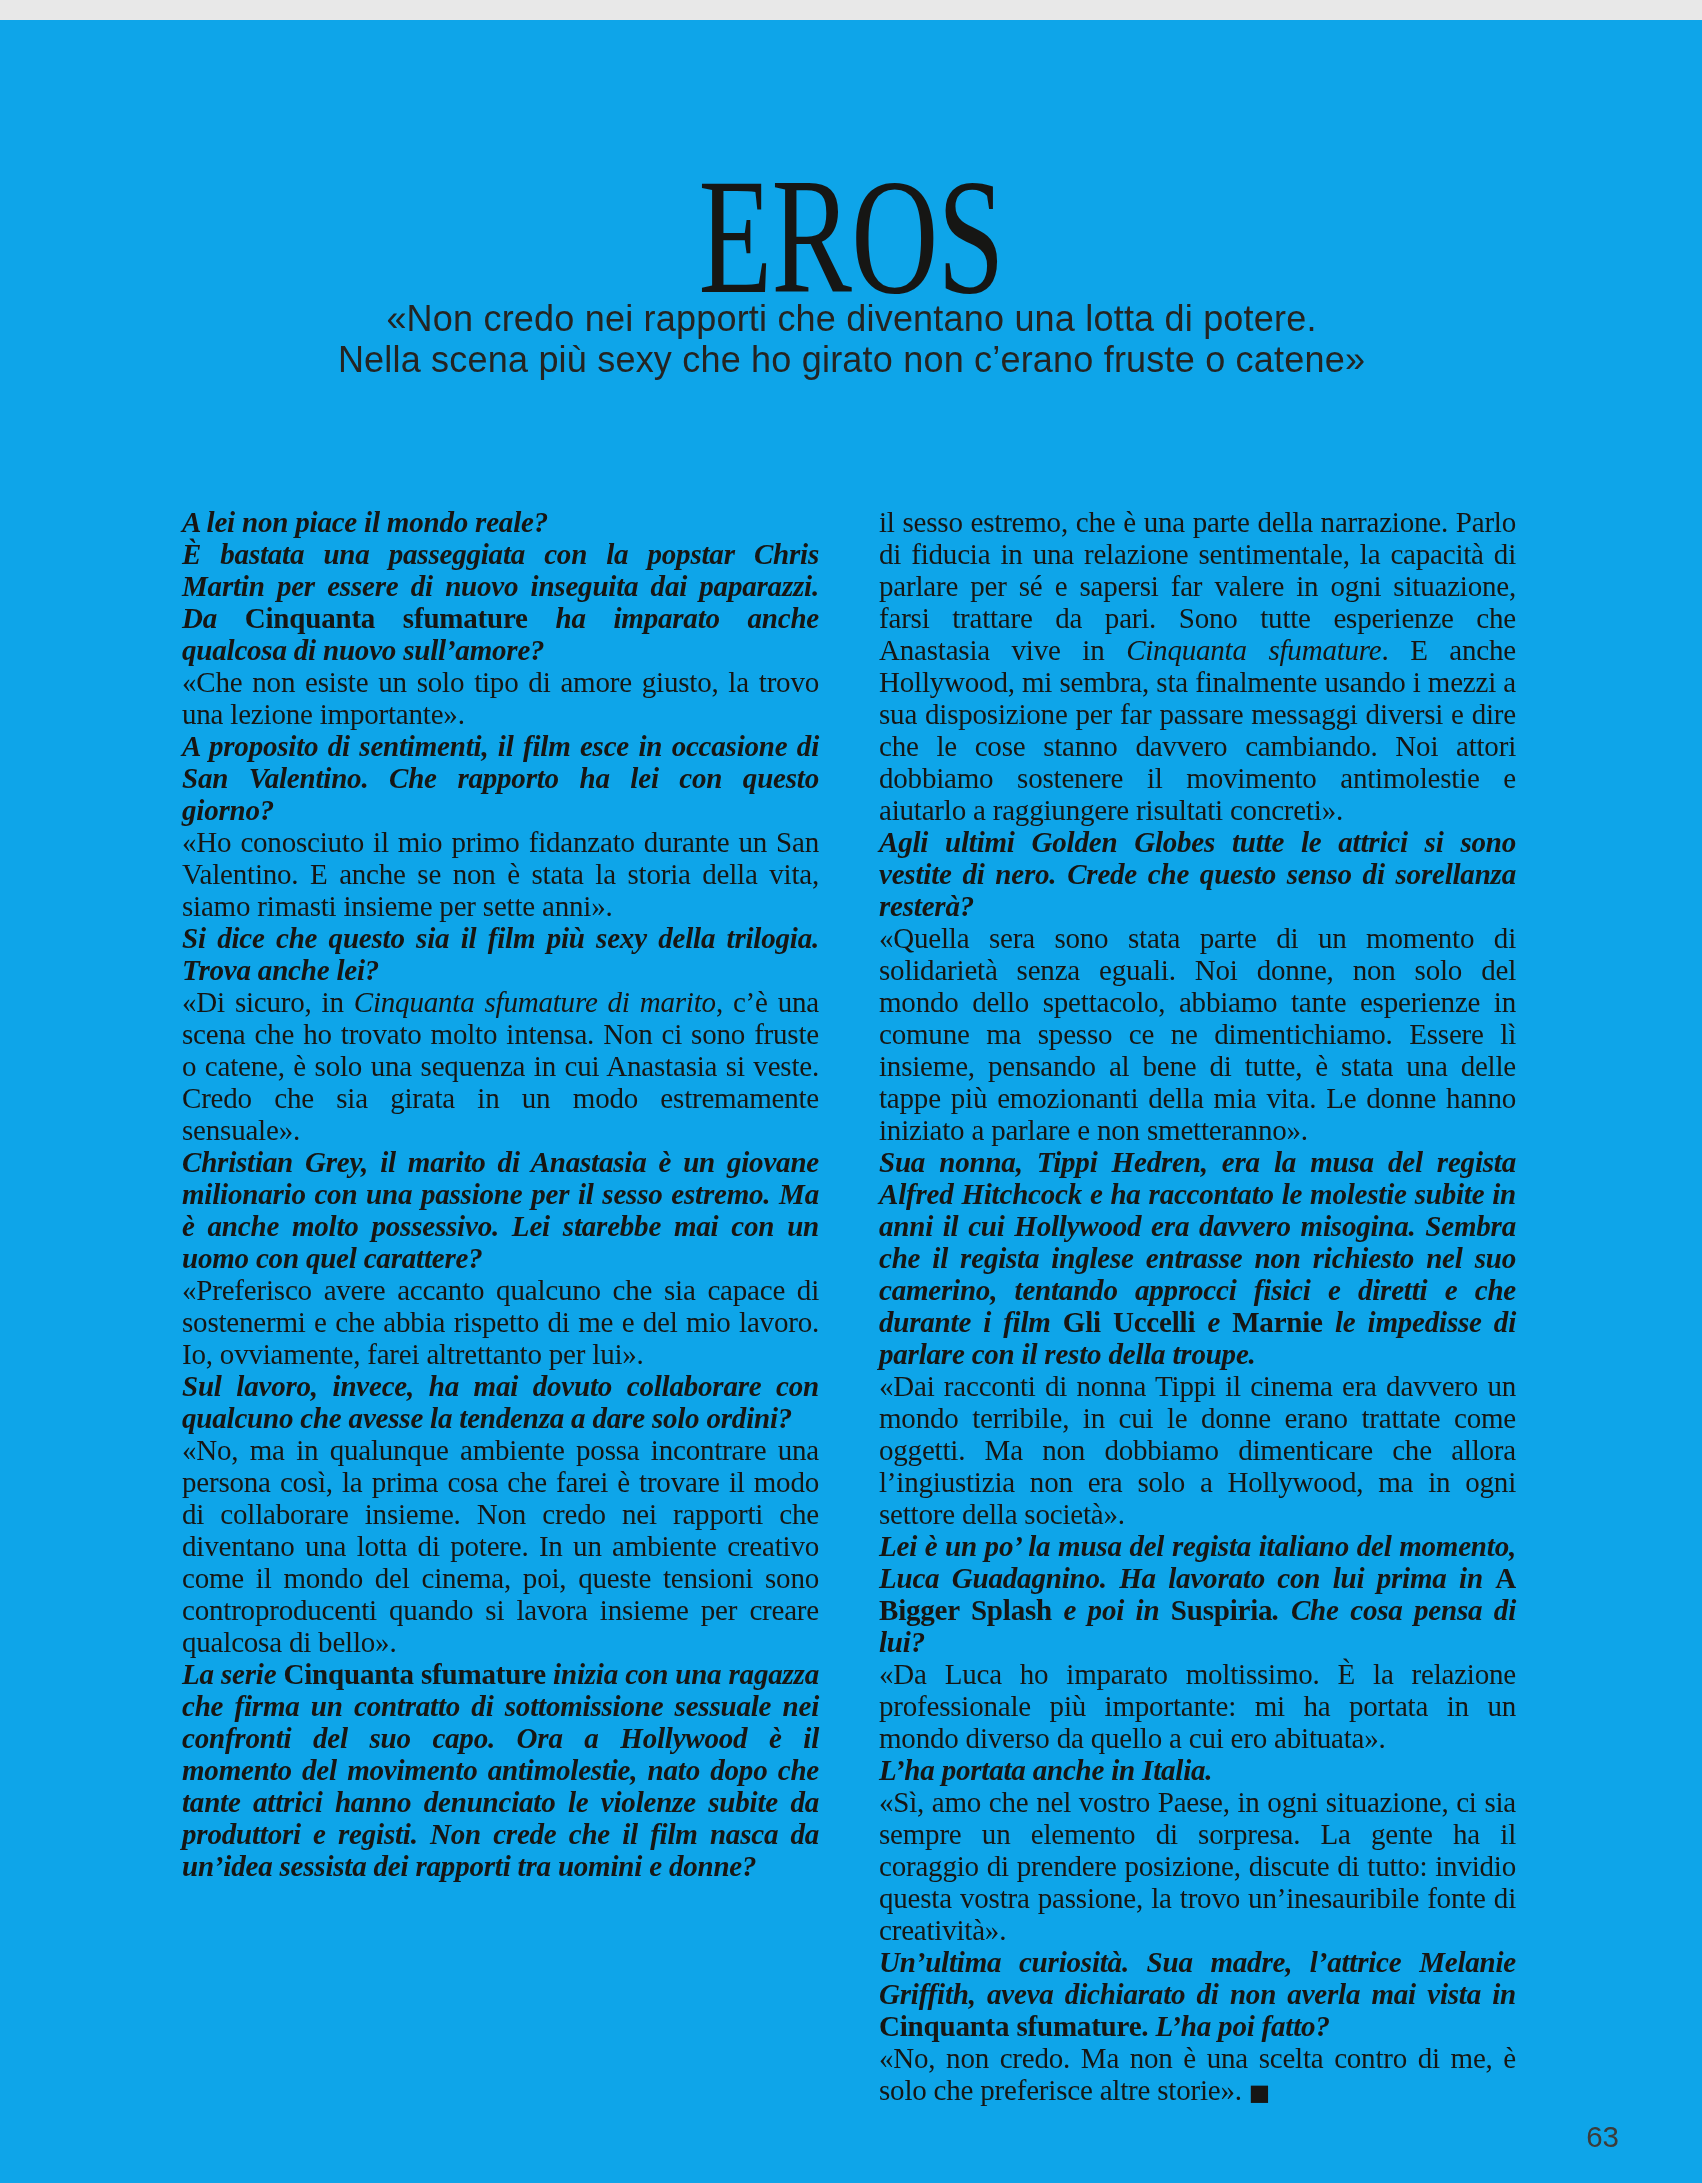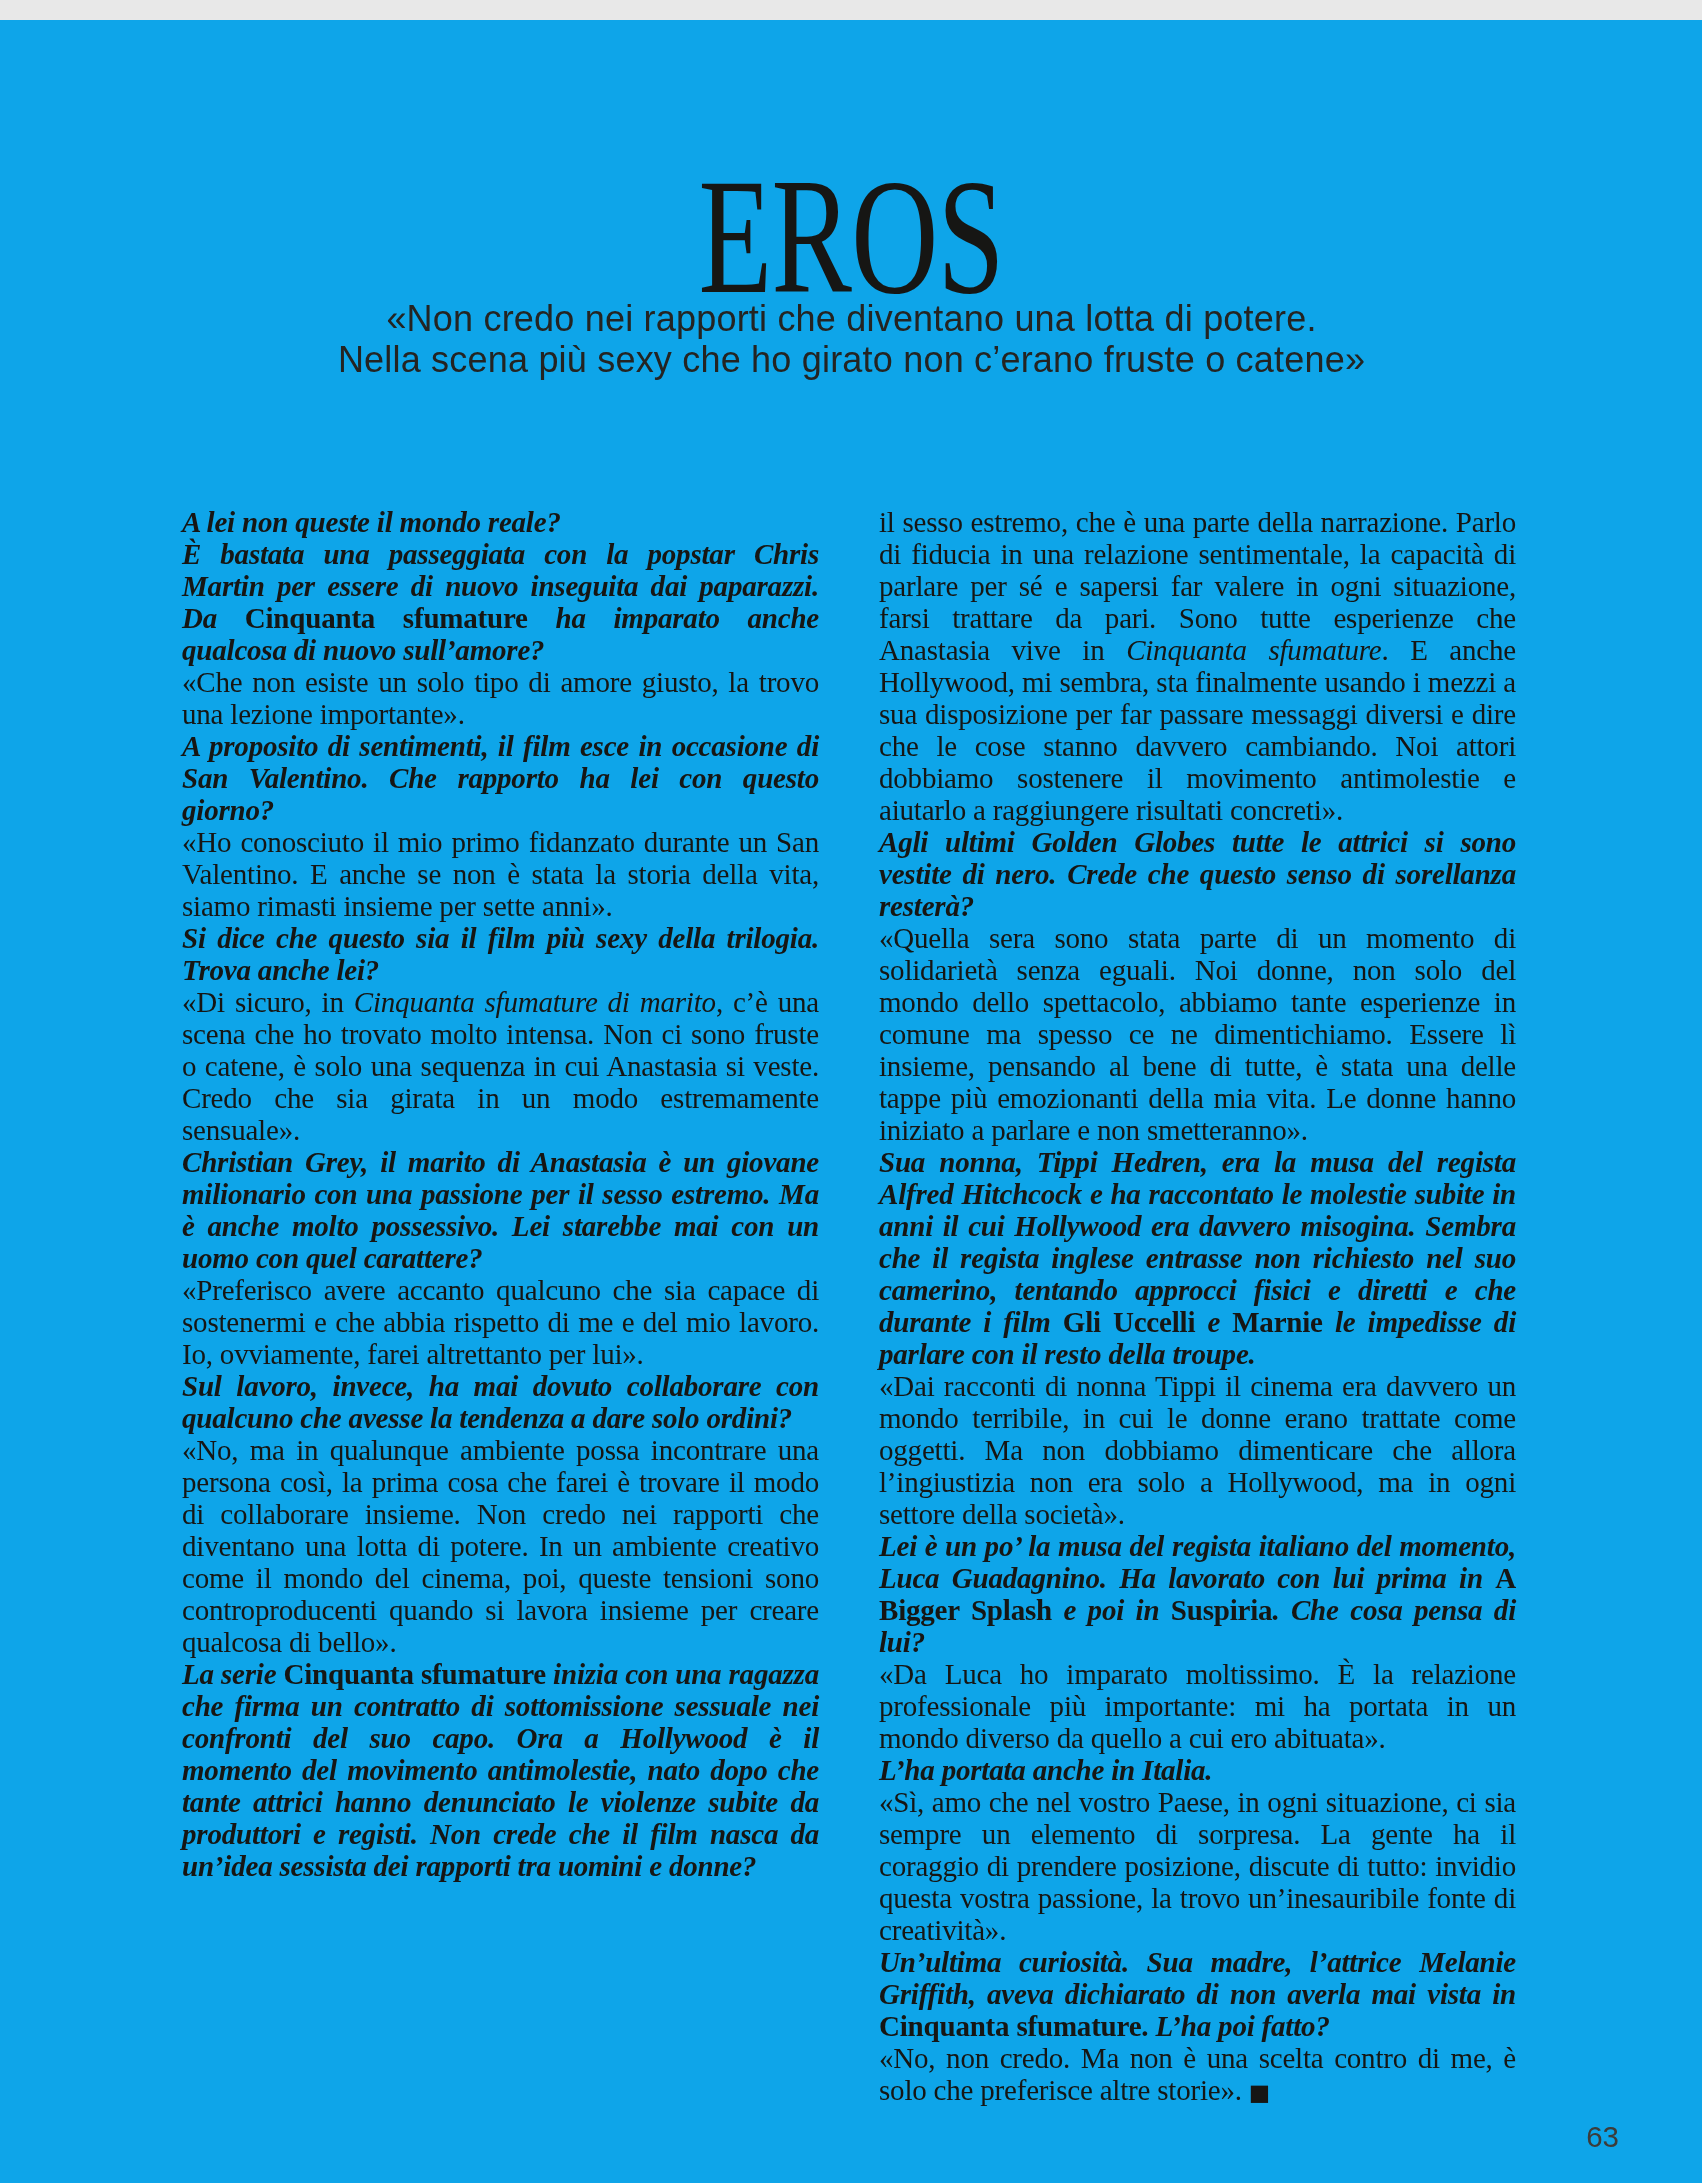--- a/index.html
+++ b/index.html
@@ -94,21 +94,21 @@
   <div class="title-wrap">
     <span class="title">EROS</span>
   </div>
 
   <div class="subtitle">
     <div>«Non credo nei rapporti che diventano una lotta di potere.</div>
     <div>Nella scena più sexy che ho girato non c’erano fruste o catene»</div>
   </div>
 
   <div class="col col-left">
-      <p class="q">A lei non queste il mondo reale?</p>
+      <p class="q">A lei non piace il mondo reale?</p>
       <p class="q">È bastata una passeggiata con la popstar Chris Martin per essere di nuovo inseguita dai paparazzi. Da <span class="b">Cinquanta sfumature</span> ha imparato anche qualcosa di nuovo sull’amore?</p>
       <p class="a">«Che non esiste un solo tipo di amore giusto, la trovo una lezione importante».</p>
       <p class="q">A proposito di sentimenti, il film esce in occasione di San Valentino. Che rapporto ha lei con questo giorno?</p>
       <p class="a">«Ho conosciuto il mio primo fidanzato durante un San Valentino. E anche se non è stata la storia della vita, siamo rimasti insieme per sette anni».</p>
       <p class="q">Si dice che questo sia il film più sexy della trilogia. Trova anche lei?</p>
       <p class="a">«Di sicuro, in <span class="i">Cinquanta sfumature di marito</span>, c’è una scena che ho trovato molto intensa. Non ci sono fruste o catene, è solo una sequenza in cui Anastasia si veste. Credo che sia girata in un modo estremamente sensuale».</p>
       <p class="q">Christian Grey, il marito di Anastasia è un giovane milionario con una passione per il sesso estremo. Ma è anche molto possessivo. Lei starebbe mai con un uomo con quel carattere?</p>
       <p class="a">«Preferisco avere accanto qualcuno che sia capace di sostenermi e che abbia rispetto di me e del mio lavoro. Io, ovviamente, farei altrettanto per lui».</p>
       <p class="q">Sul lavoro, invece, ha mai dovuto collaborare con qualcuno che avesse la tendenza a dare solo ordini?</p>
       <p class="a">«No, ma in qualunque ambiente possa incontrare una persona così, la prima cosa che farei è trovare il modo di collaborare insieme. Non credo nei rapporti che diventano una lotta di potere. In un ambiente creativo come il mondo del cinema, poi, queste tensioni sono controproducenti quando si lavora insieme per creare qualcosa di bello».</p>

